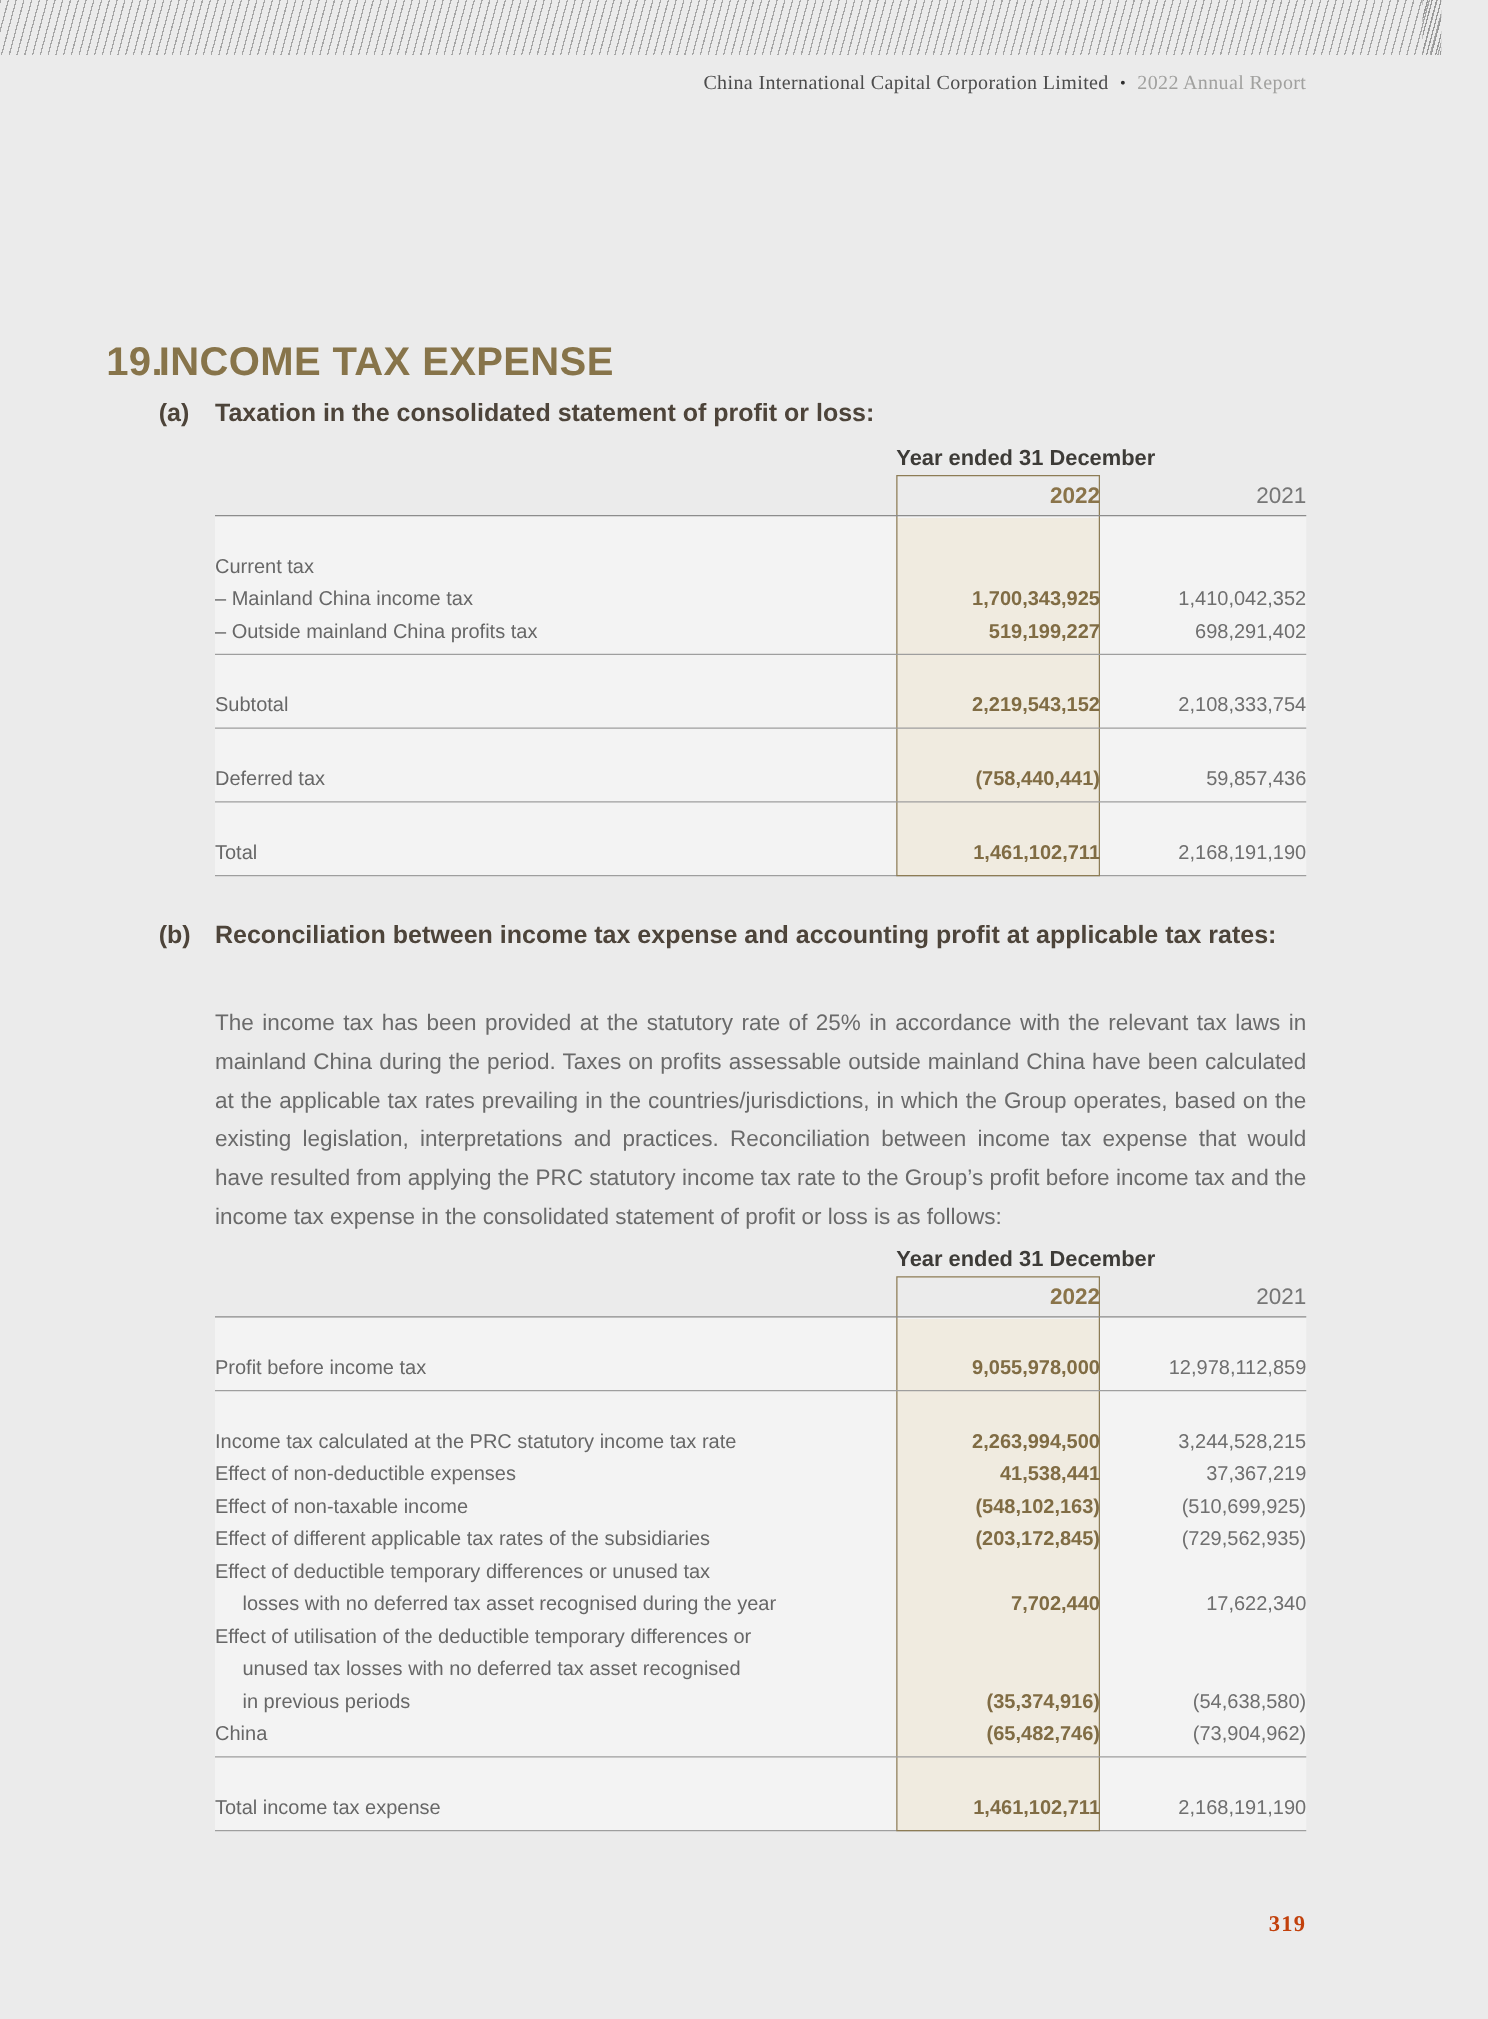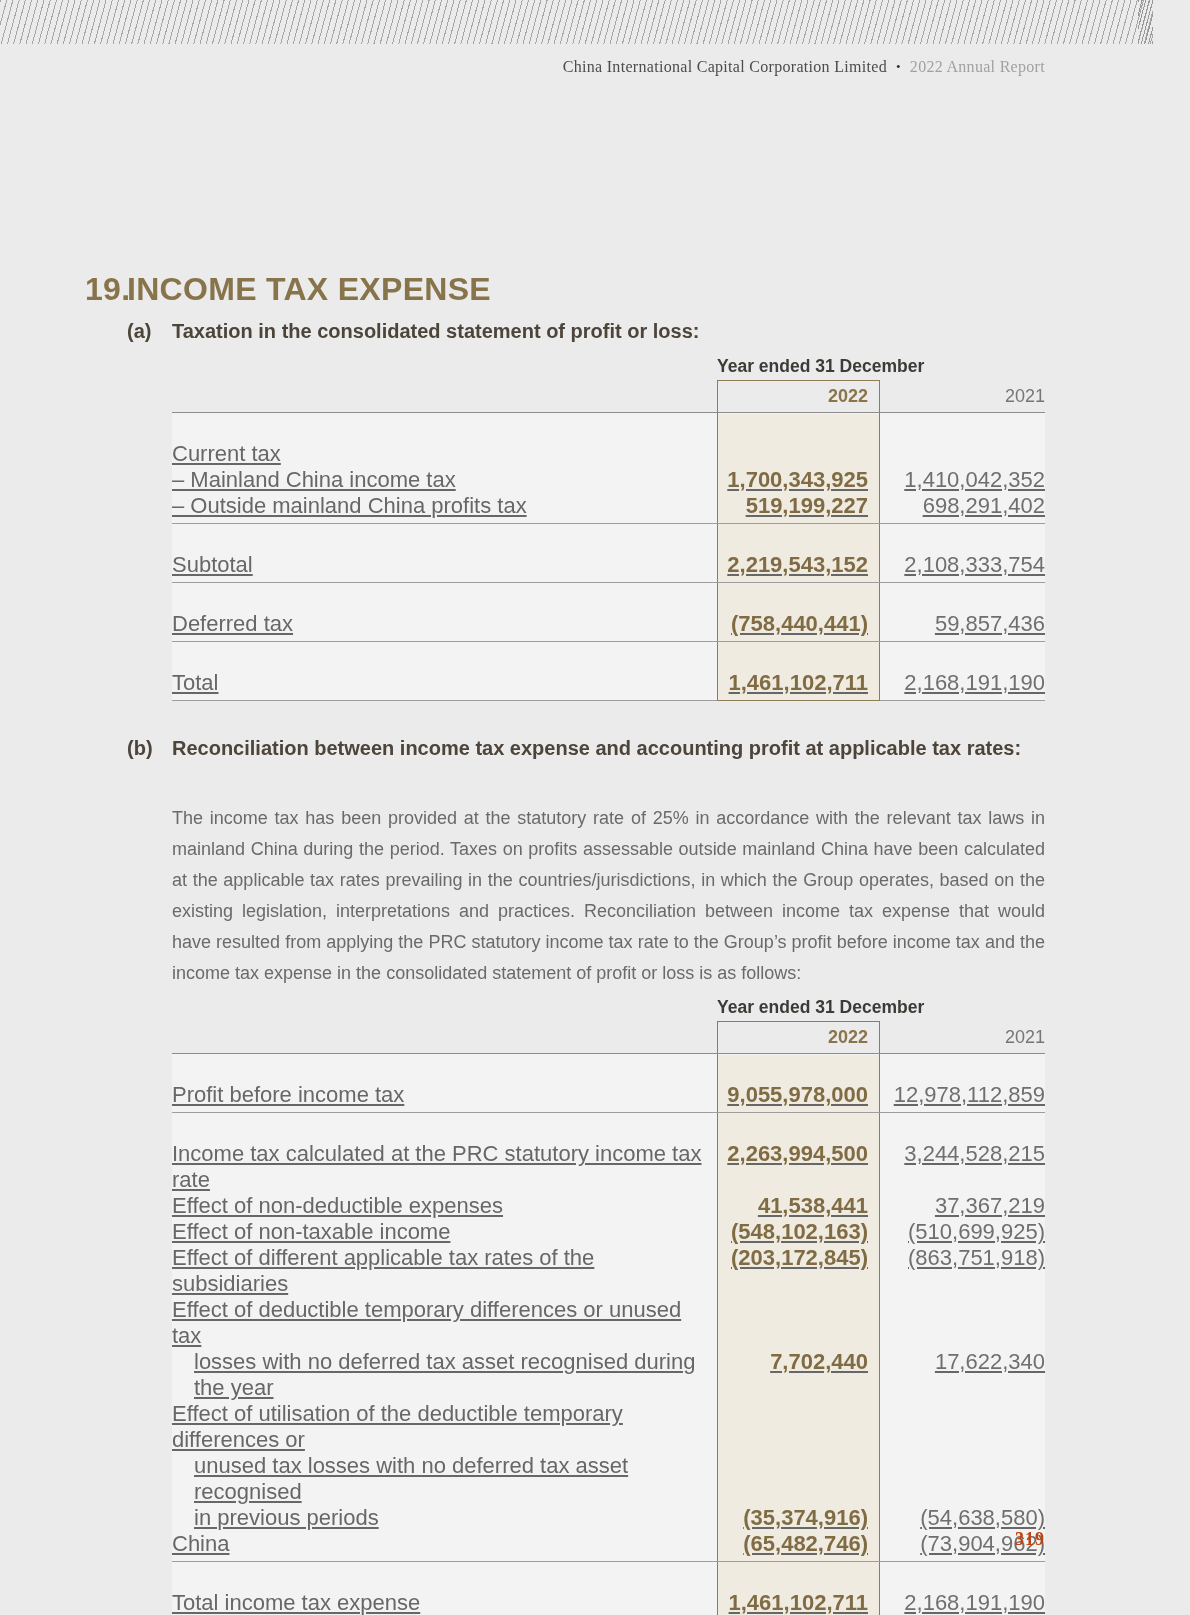--- a/index.html
+++ b/index.html
@@ -62,24 +62,24 @@
     border:1px solid #8d7c55;
     background:linear-gradient(to bottom, rgba(0,0,0,0) 0 33px, #f0ebe0 33px 100%);
   }
   .thead {
     position:relative; display:flex; height:33px; align-items:center;
     border-bottom:1px solid #8c8c8c; font-size:18px;
   }
   .tbody { background:#f3f3f3; border-bottom:1px solid #9e9e9e; }
   .tsec { position:relative; padding:28px 0 4px; }
   .tsec + .tsec { border-top:1px solid #9e9e9e; }
-  .trow { display:flex; line-height:26px; font-size:22px;text-decoration:underline; }
+  .trow { display:flex; line-height:26px; font-size:16px; }
   .c-label { flex:1; color:#676767; padding-right:6px; }
   .trow.indent .c-label { padding-left:22px; }
-  .c-22 { width:163px; flex:0 0 163px; text-align:right; padding-right:12px;
+  .c-22 { width:163px; flex:0 0 163px; text-align:right; padding-right:0;
           color:#806c44; font-weight:bold; }
   .c-21 { width:165px; flex:0 0 165px; text-align:right; color:#6f6f6f; }
   .thead .c-22 { color:#8a744a; }
   .thead .c-21 { color:#767676; }
 
   .page-number {
     position:absolute; top:1529px; right:145px;
     font-family:"Liberation Serif", serif; font-size:18px; font-weight:bold;
     color:#c2410c; letter-spacing:1px;
   }
@@ -191,21 +191,21 @@
           <div class="c-21">37,367,219</div>
         </div>
         <div class="trow">
           <div class="c-label">Effect of non-taxable income</div>
           <div class="c-22">(548,102,163)</div>
           <div class="c-21">(510,699,925)</div>
         </div>
         <div class="trow">
           <div class="c-label">Effect of different applicable tax rates of the subsidiaries</div>
           <div class="c-22">(203,172,845)</div>
-          <div class="c-21">(863,751,918)</div>
+          <div class="c-21">(729,562,935)</div>
         </div>
         <div class="trow">
           <div class="c-label">Effect of deductible temporary differences or unused tax</div>
           <div class="c-22"></div>
           <div class="c-21"></div>
         </div>
         <div class="trow indent">
           <div class="c-label">losses with no deferred tax asset recognised during the year</div>
           <div class="c-22">7,702,440</div>
           <div class="c-21">17,622,340</div>

